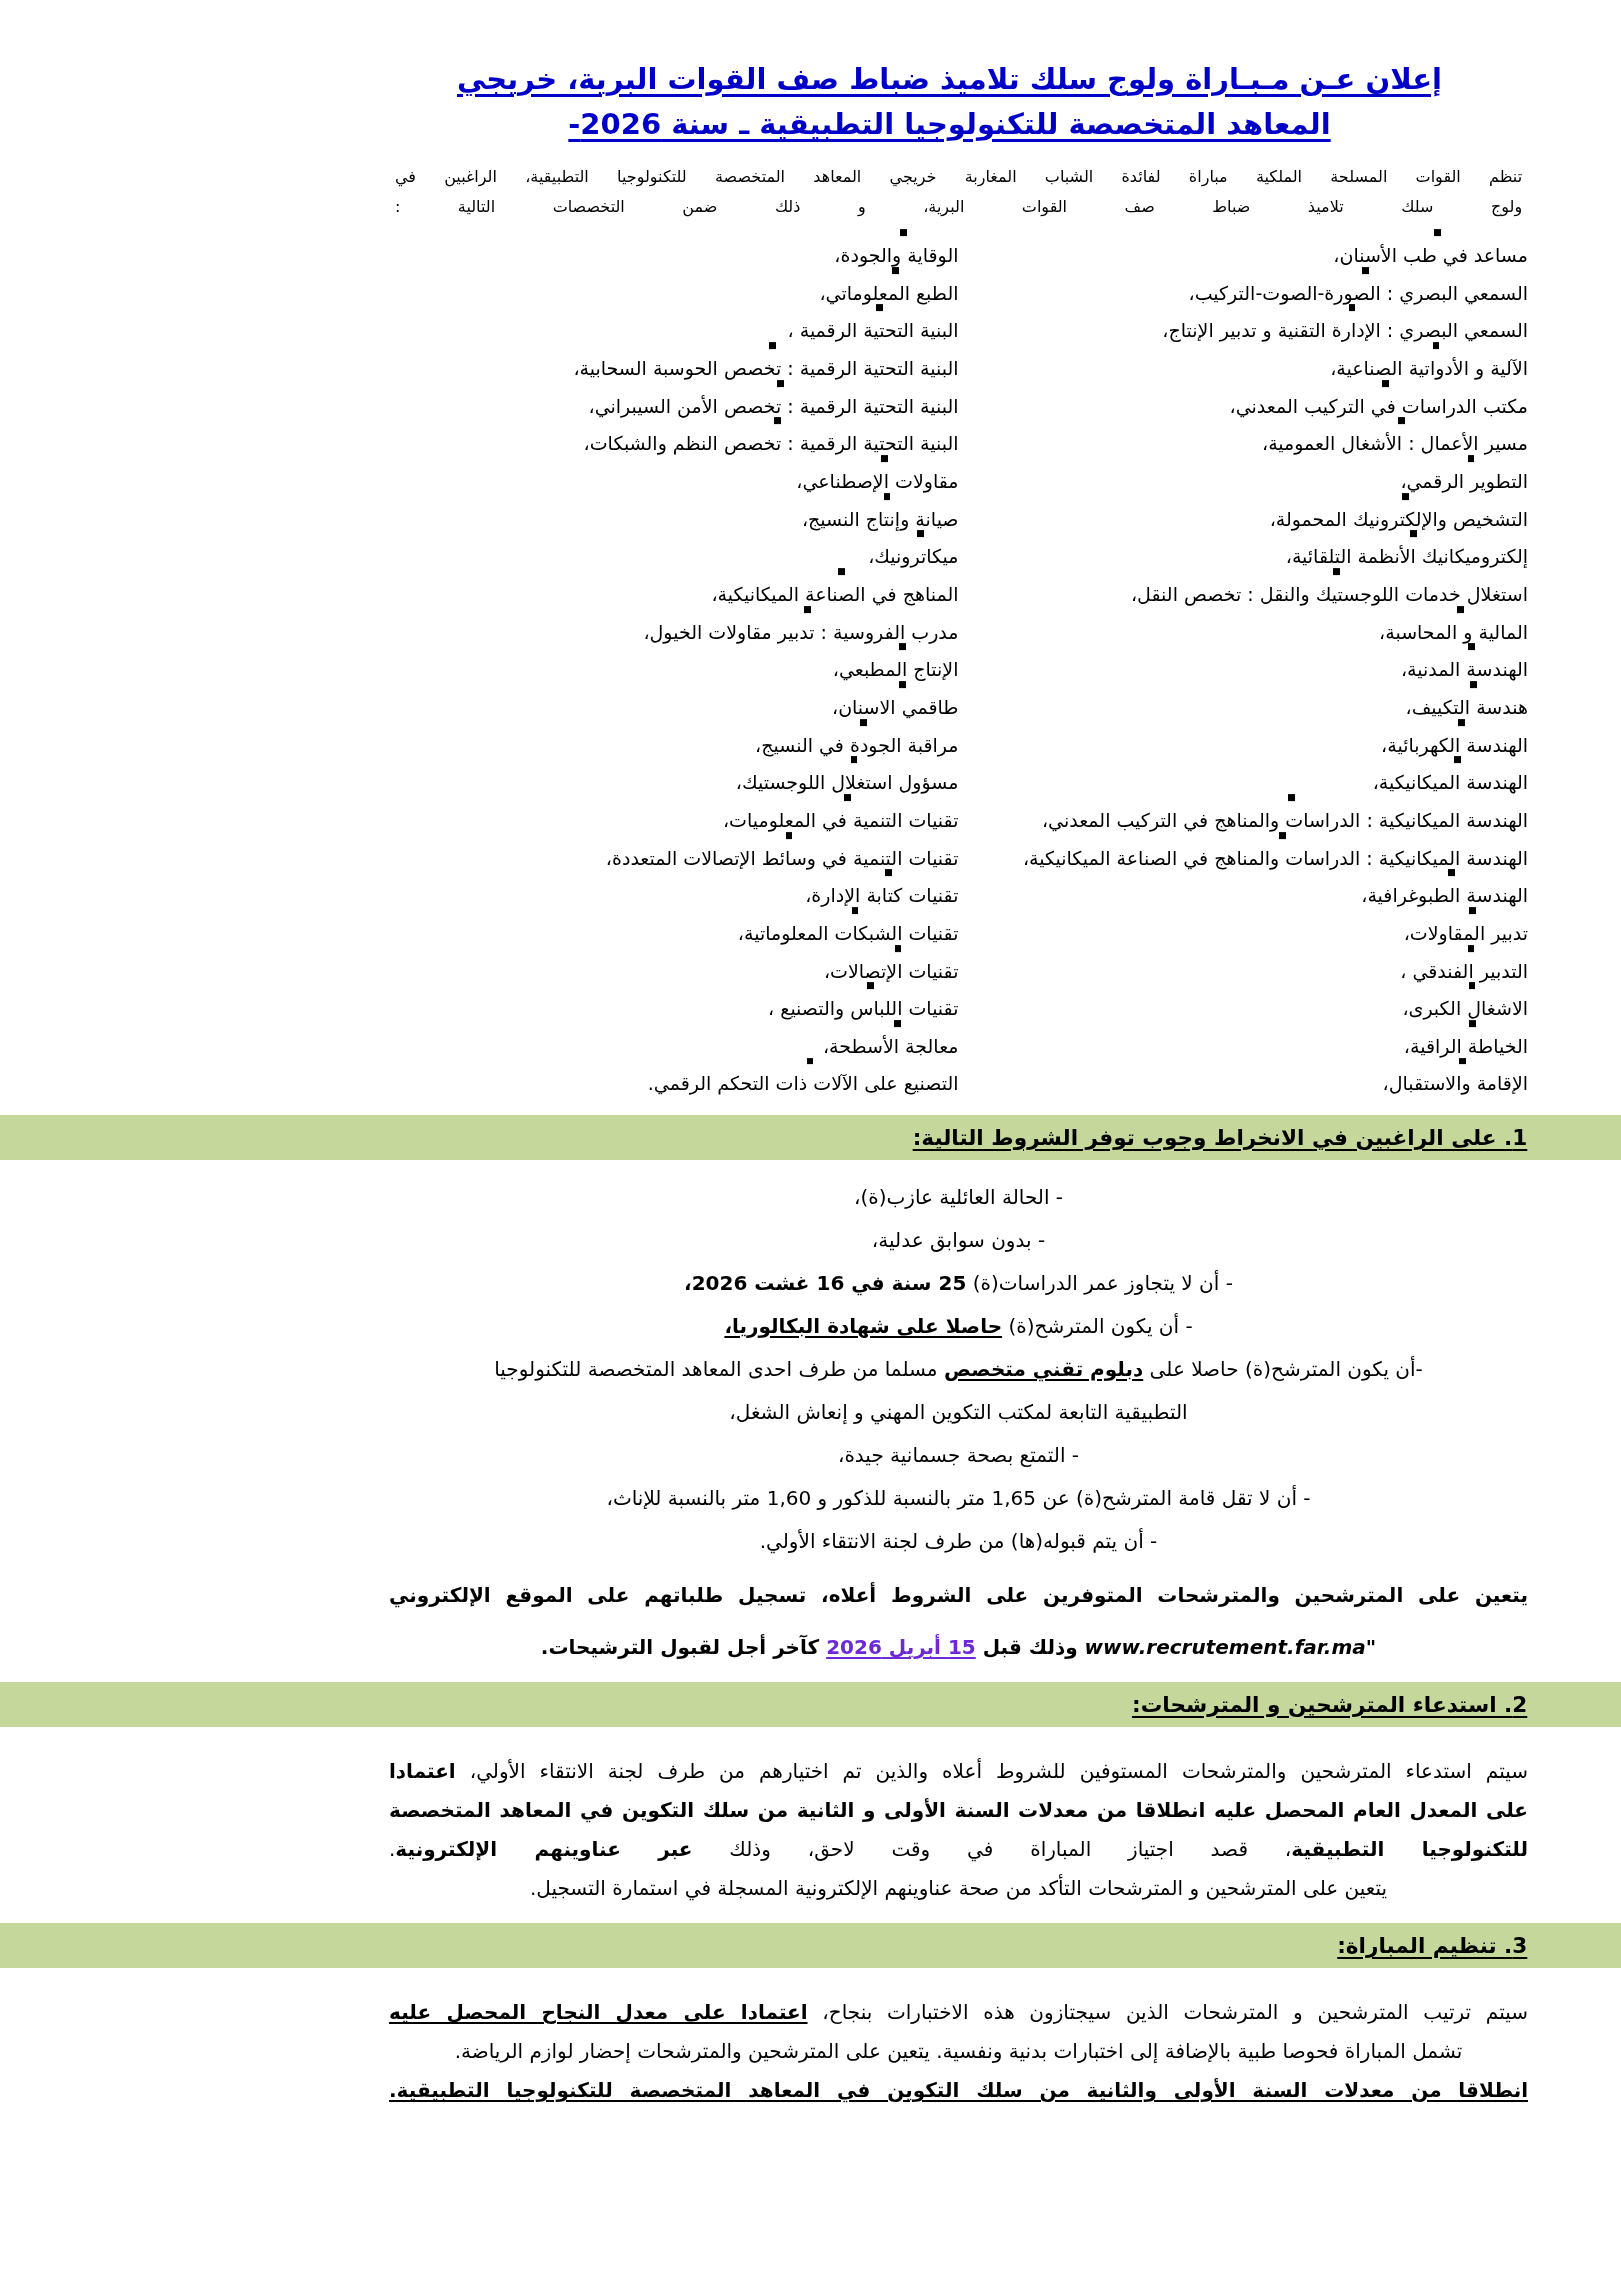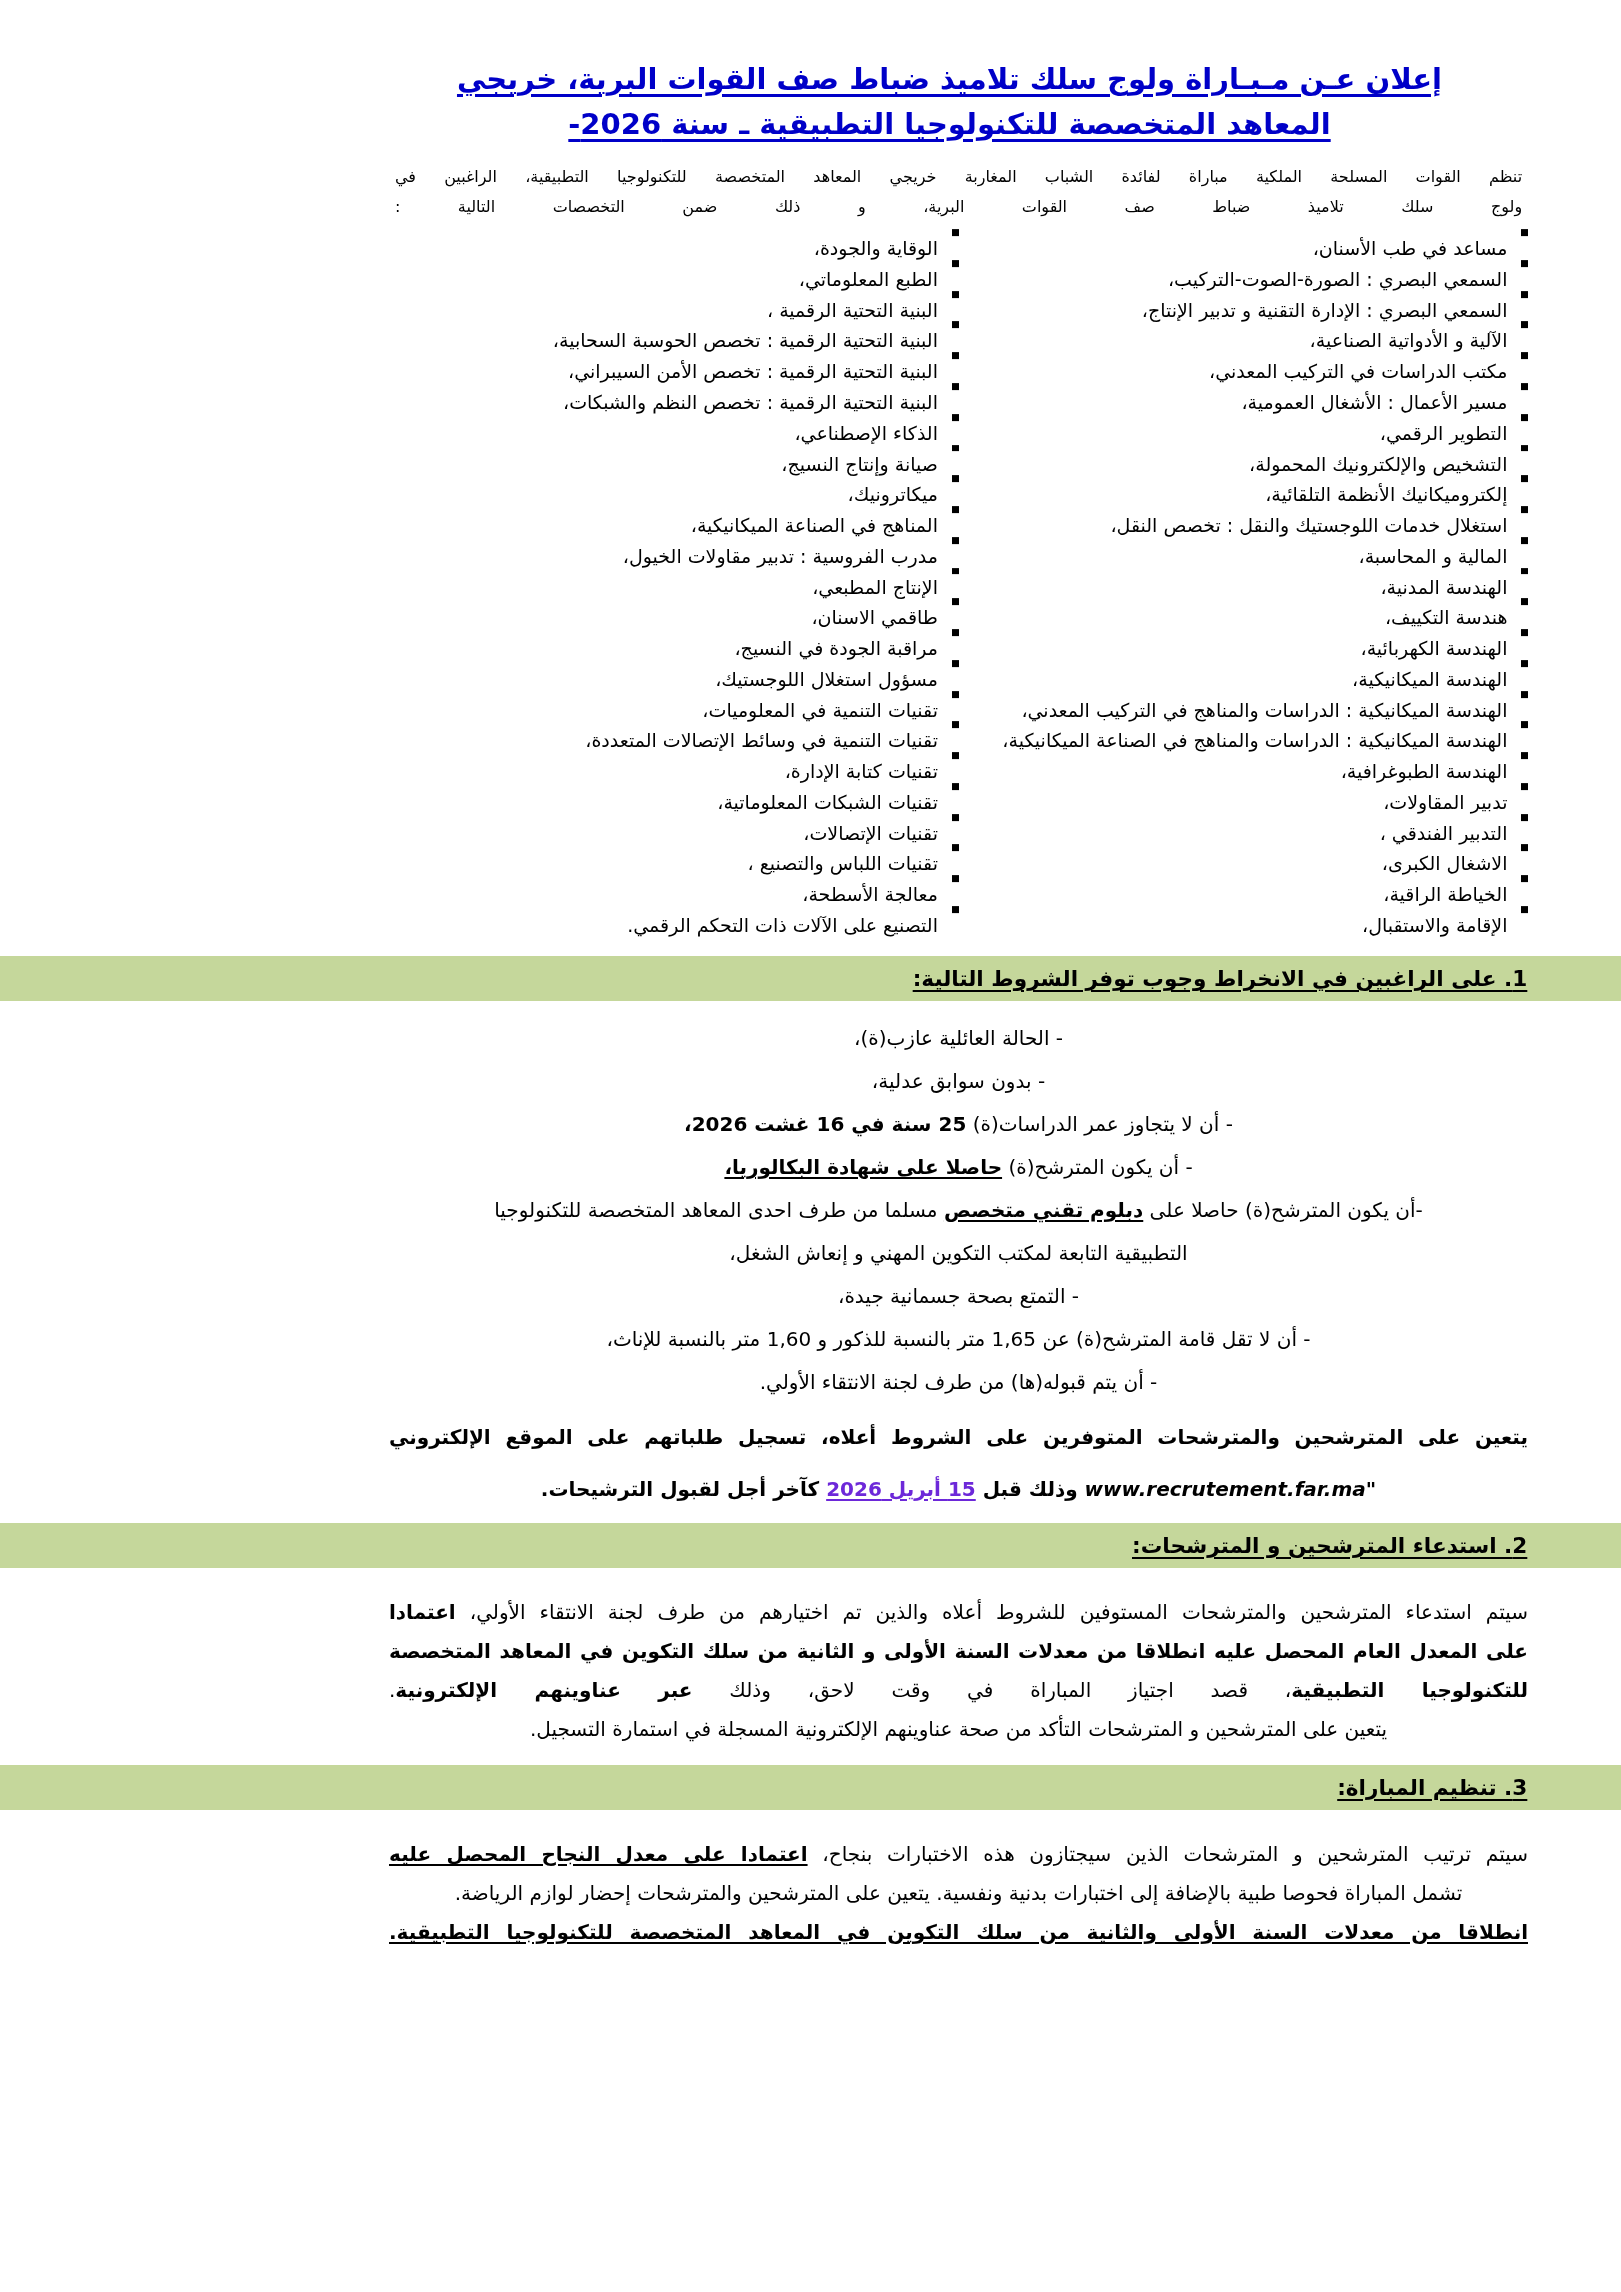--- a/index.html
+++ b/index.html
@@ -69,22 +69,22 @@
   .spec-col {
     width: 50%;
     box-sizing: border-box;
   }
   .spec-col.right { padding-left: 9.8px; }
   .spec-col.left  { padding-left: 0px; }
 
   
   .bullet-row {
     display: flex;
-    flex-direction: row;
-    align-items: flex-start;
+    flex-direction: column;
+    align-items: center;
     font-size: 19px;
     line-height: 1.62;
     white-space: nowrap;
   }
   .bullet-row .dot {
     width: 6.9px;
     height: 6.9px;
     background: #000;
     flex: 0 0 auto;
     margin-left: 13.7px;
@@ -307,21 +307,21 @@
           <div class="bullet-row">
               <span class="dot"></span>
               <span class="txt">البنية التحتية الرقمية : تخصص الأمن السيبراني،</span>
             </div>
           <div class="bullet-row">
               <span class="dot"></span>
               <span class="txt">البنية التحتية الرقمية : تخصص النظم والشبكات،</span>
             </div>
           <div class="bullet-row">
               <span class="dot"></span>
-              <span class="txt">الذكاء الإصطناعي،</span>
+              <span class="txt">مقاولات الإصطناعي،</span>
             </div>
           <div class="bullet-row">
               <span class="dot"></span>
               <span class="txt">صيانة وإنتاج النسيج،</span>
             </div>
           <div class="bullet-row">
               <span class="dot"></span>
               <span class="txt">ميكاترونيك،</span>
             </div>
           <div class="bullet-row">

